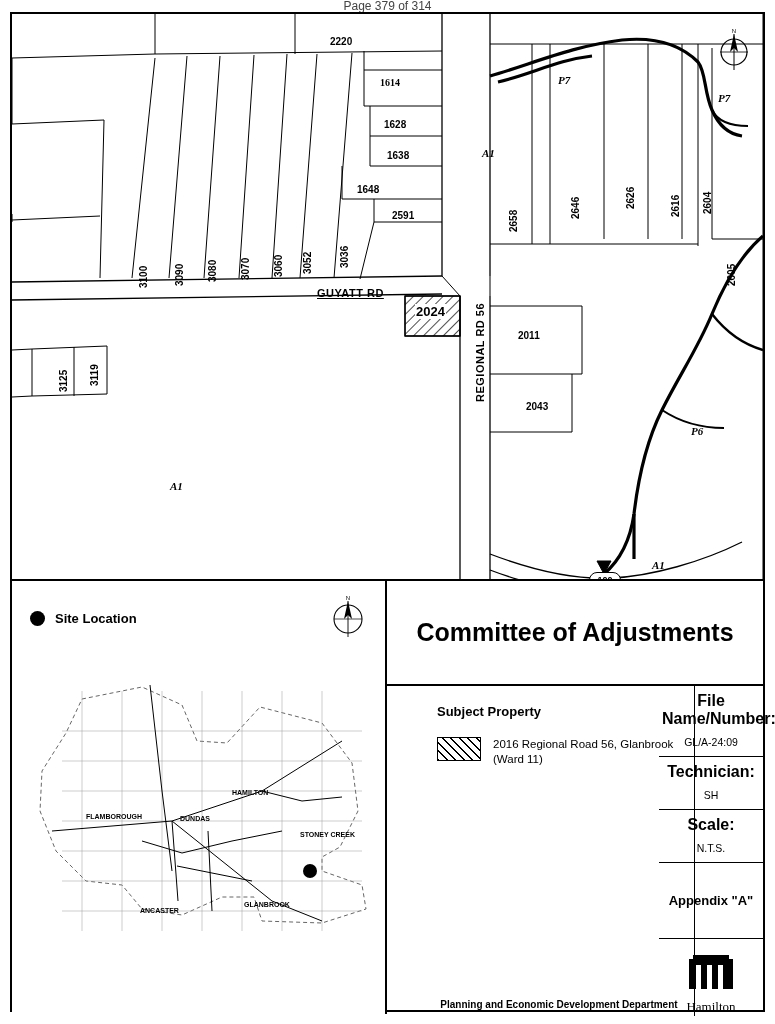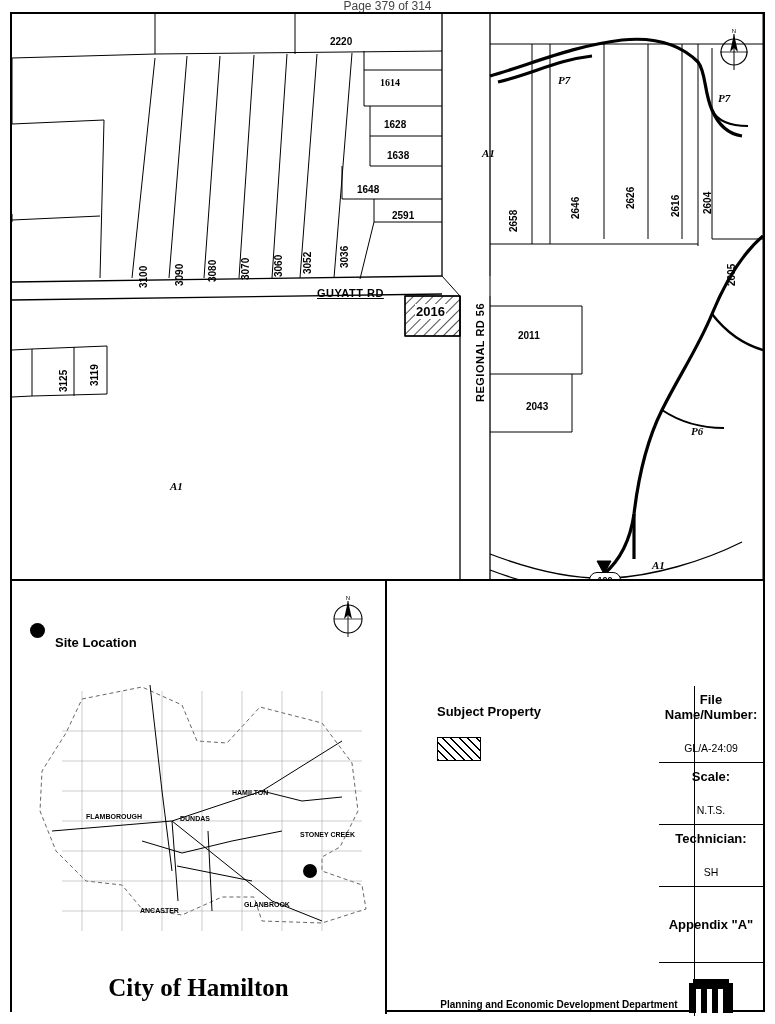--- a/index.html
+++ b/index.html
@@ -107,21 +107,21 @@
     left: 18px; top: 30px;
     display: flex;
     align-items: center;
     gap: 10px;
   }
   .site-dot {
     width: 15px; height: 15px;
     border-radius: 50%;
     background: #000;
   }
-  .site-legend-text { font-size: 13px; font-weight: bold; margin-top: 24px; }
+  .site-legend-text { font-size: 13px; font-weight: bold; }
   .city-title {
     position: absolute;
     bottom: 12px;
     width: 100%;
     text-align: center;
     font-size: 25px;
     font-weight: bold;
     font-family: "Liberation Serif", serif;
   }
   
@@ -174,22 +174,22 @@
     width: 104px;
     height: 330px;
     box-sizing: border-box;
   }
   .info-cell {
     box-sizing: border-box;
     border-bottom: 1.5px solid #000;
     text-align: center;
     padding: 6px 3px 8px;
   }
-  .info-label { font-size: 13px; font-weight: bold; }
-  .info-value { font-size: 10.5px; margin-top: 20px; }
+  .info-label { font-size: 16px; font-weight: bold; }
+  .info-value { font-size: 10.5px; margin-top: 8px; }
   .appendix-cell {
     box-sizing: border-box;
     border-bottom: 1.5px solid #000;
     height: 76px;
     display: flex;
     align-items: center;
     justify-content: center;
     font-size: 13px;
     font-weight: bold;
   }
@@ -329,21 +329,21 @@
     <div class="zone" style="left:470px; top:133px;">A1</div>
     <div class="zone" style="left:158px; top:466px;">A1</div>
     <div class="zone" style="left:546px; top:60px;">P7</div>
     <div class="zone" style="left:706px; top:78px;">P7</div>
     <div class="zone" style="left:679px; top:411px;">P6</div>
     <div class="zone" style="left:640px; top:545px;">A1</div>
 
     <div class="road-lbl" style="left:305px; top:273px;text-decoration:underline;">GUYATT RD</div>
     <div class="road-lbl vert" style="left:462px; top:388px;">REGIONAL RD 56</div>
 
-    <div class="subject-label" style="left:403px; top:290px;">2016</div>
+    <div class="subject-label" style="left:403px; top:290px;">2024</div>
 
     <div class="hwy-shield" style="left:577px; top:558px;">100</div>
 
     <div class="lbl" style="left:318px; top:22px;">2220</div>
     <div class="lbl" style="left:368px; top:63px;font-family:Liberation Serif, serif;">1614</div>
     <div class="lbl" style="left:372px; top:105px;">1628</div>
     <div class="lbl" style="left:375px; top:136px;">1638</div>
     <div class="lbl" style="left:345px; top:170px;">1648</div>
     <div class="lbl" style="left:380px; top:196px;">2591</div>
     <div class="lbl rot90" style="left:327px; top:254px;">3036</div>
@@ -401,46 +401,47 @@
       <circle cx="288" cy="200" r="7" fill="#000"></circle>
     </svg>
 
     <div style="position:absolute; left:74px; top:232px; font-size:7px; font-weight:bold;">FLAMBOROUGH</div>
     <div style="position:absolute; left:168px; top:234px; font-size:7px; font-weight:bold;">DUNDAS</div>
     <div style="position:absolute; left:220px; top:208px; font-size:7px; font-weight:bold;">HAMILTON</div>
     <div style="position:absolute; left:288px; top:250px; font-size:7px; font-weight:bold;">STONEY CREEK</div>
     <div style="position:absolute; left:128px; top:326px; font-size:7px; font-weight:bold;">ANCASTER</div>
     <div style="position:absolute; left:232px; top:320px; font-size:7px; font-weight:bold;">GLANBROOK</div>
 
-    <div class="city-title">City of Hamilton</div>
   </div>
 
   <div class="titleblock">
 
+    <div class="coa-title">Committee of Adjustments</div>
 
     <div class="subject-box">
       <div class="subject-title">Subject Property</div>
       <div class="subject-row">
         <span class="hatch-swatch"></span>
+        <span class="subject-addr">2016 Regional Road 56, Glanbrook (Ward 11)</span>
       </div>
       <div class="dept-line">Planning and Economic Development Department</div>
     </div>
 
     <div class="info-col">
       <div class="info-cell">
         <div class="info-label">File Name/Number:</div>
         <div class="info-value">GL/A-24:09</div>
       </div>
       <div class="info-cell">
+        <div class="info-label">Technician:</div>
+        <div class="info-value">SH</div>
+      </div>
+      <div class="info-cell">
         <div class="info-label">Scale:</div>
         <div class="info-value">N.T.S.</div>
-      </div>
-      <div class="info-cell">
-        <div class="info-label">Technician:</div>
-        <div class="info-value">SH</div>
       </div>
       <div class="appendix-cell">Appendix "A"</div>
       <div class="logo-cell">
         <svg width="56" height="44" viewBox="0 0 56 44">
           <rect x="6" y="6" width="44" height="30" fill="#000"></rect>
           <rect x="13" y="12" width="5" height="24" fill="#fff"></rect>
           <rect x="24" y="12" width="5" height="24" fill="#fff"></rect>
           <rect x="35" y="12" width="5" height="24" fill="#fff"></rect>
           <rect x="10" y="2" width="36" height="4" fill="#000"></rect>
         </svg>

